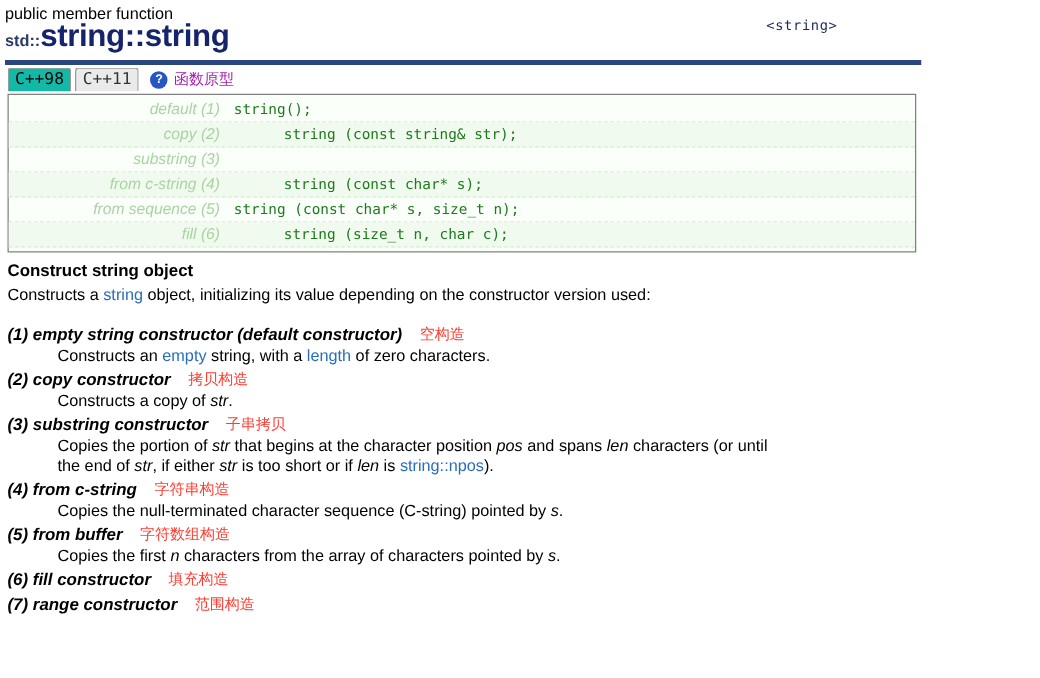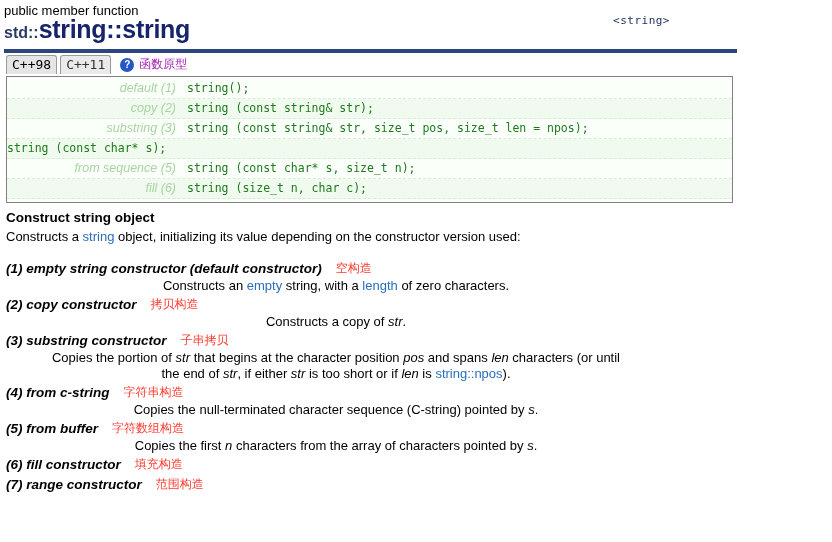--- a/index.html
+++ b/index.html
@@ -30,21 +30,21 @@
   .hdr-kind {
     font-size: 13px;
     color: #000;
     line-height: 15px;
   }
   .hdr-title {
     line-height: 23px;
     white-space: nowrap;
   }
   .hdr-title .ns {
-    font-size: 16px;
+    font-size: 13px;
     font-weight: bold;
     color: #2a3b66;
     vertical-align: baseline;
   }
   .hdr-title .nm {
     font-size: 25px;
     font-weight: bold;
     color: #16246b;
     letter-spacing: -0.3px;
   }
@@ -79,21 +79,21 @@
     border-radius: 3px 3px 0 0;
     font-size: 13px;
     font-family: "DejaVu Sans Mono", "Liberation Mono", monospace;
     padding: 1px 5px 2px 5px;
     line-height: 15px;
     color: #000;
     cursor: pointer;
     user-select: none;
   }
   .tab.active {
-    background: #e5e5e5;
+    background: #14b8a6;
     color: #000;
   }
   .tab.inactive {
     background: #eaeaea;
     color: #333;
     margin-left: 3px;
     text-align: center;
   }
   .help-wrap {
     display: flex;
@@ -132,21 +132,21 @@
     box-sizing: border-box;
   }
   .proto-row {
     display: flex;
     align-items: flex-start;
     padding: 1px 0 1px 0;
     border-bottom: 1px dashed #d8ecd5;
     min-height: 17px;
   }
   .proto-row:last-child { border-bottom: 1px dashed #d8ecd5; }
-  .proto-row.alt { background: #f1faee; }
+  .proto-row.alt { background: #f1faee; gap: 40px; }
   .proto-label {
     width: 180px;
     flex: 0 0 180px;
     text-align: right;
     padding-right: 11px;
     box-sizing: border-box;
     font-style: italic;
     font-size: 12.5px;
     color: #a8d4a2;
     line-height: 17px;
@@ -201,21 +201,20 @@
     font-size: 12px;
     font-family: "DejaVu Sans", sans-serif;
     margin-left: 14px;
     vertical-align: 1px;
   }
   .ctor-body {
     margin: 0 0 0 46px;
     font-size: 13px;
     line-height: 16px;
     padding-right: 94px;
-    text-align: center;
   }
   .it { font-style: italic; }
 </style>
 </head>
 <body>
 
 <div class="page">
 
   <div class="hdr">
     <div class="hdr-kind">public member function</div>
@@ -239,23 +238,23 @@
     <div class="proto-row">
       <div class="proto-label">default (1)</div>
       <div class="proto-code">string();</div>
     </div>
     <div class="proto-row alt">
       <div class="proto-label">copy (2)</div>
       <div class="proto-code">string (const string&amp; str);</div>
     </div>
     <div class="proto-row">
       <div class="proto-label">substring (3)</div>
-      <div class="proto-code">string (const string&amp; str, size_t pos, size_t len = npos);</div>
     </div>
     <div class="proto-row alt">
+      <div class="proto-label">from c-string (4)</div>
       <div class="proto-code">string (const char* s);</div>
     </div>
     <div class="proto-row">
       <div class="proto-label">from sequence (5)</div>
       <div class="proto-code">string (const char* s, size_t n);</div>
     </div>
     <div class="proto-row alt">
       <div class="proto-label">fill (6)</div>
       <div class="proto-code">string (size_t n, char c);</div>
     </div>

